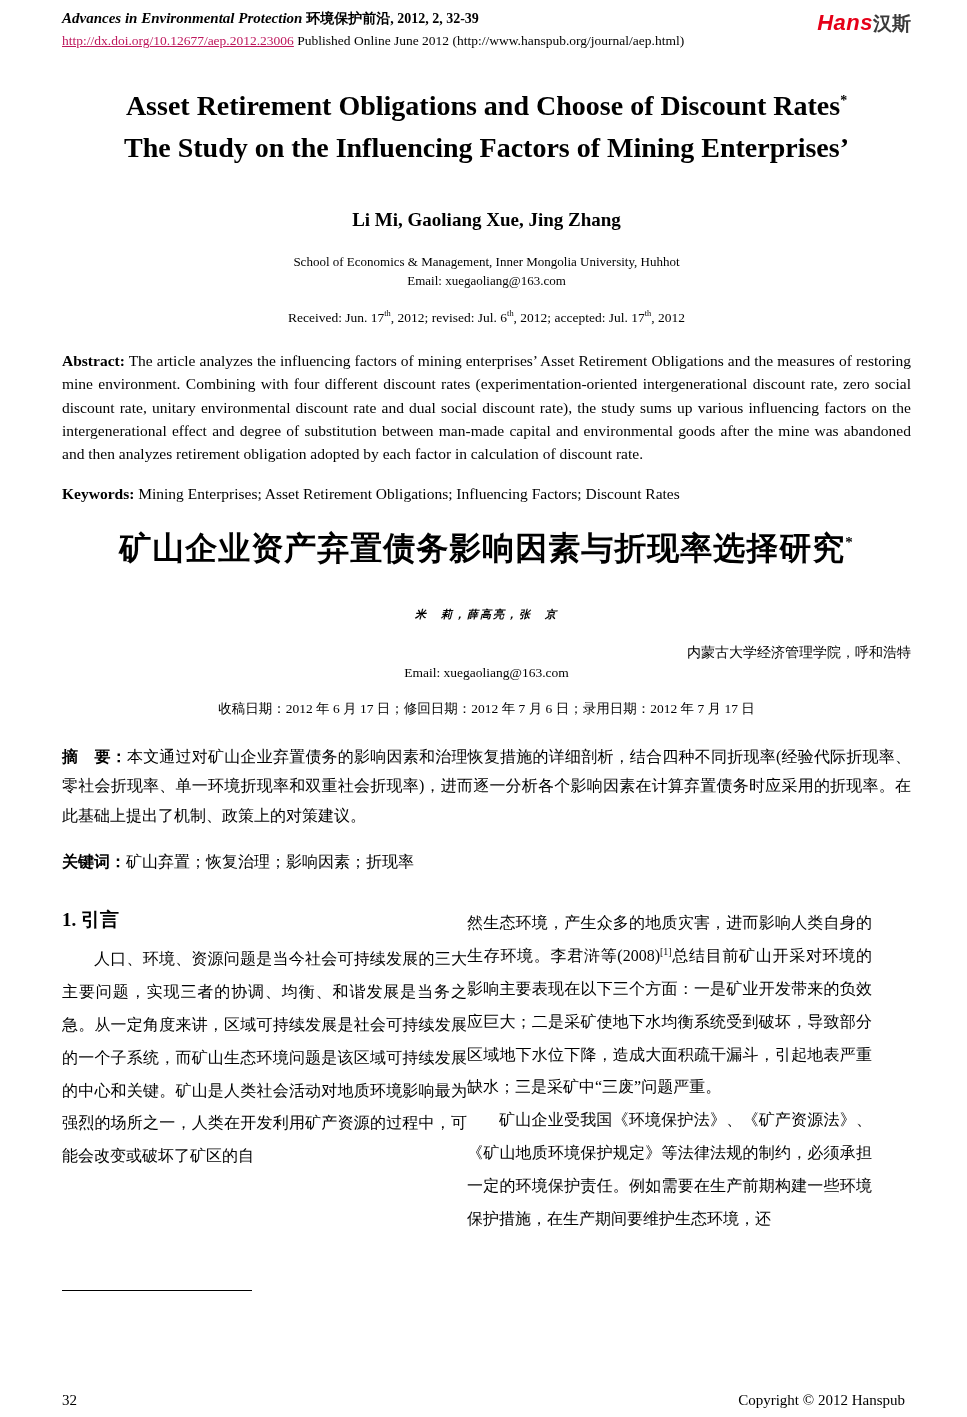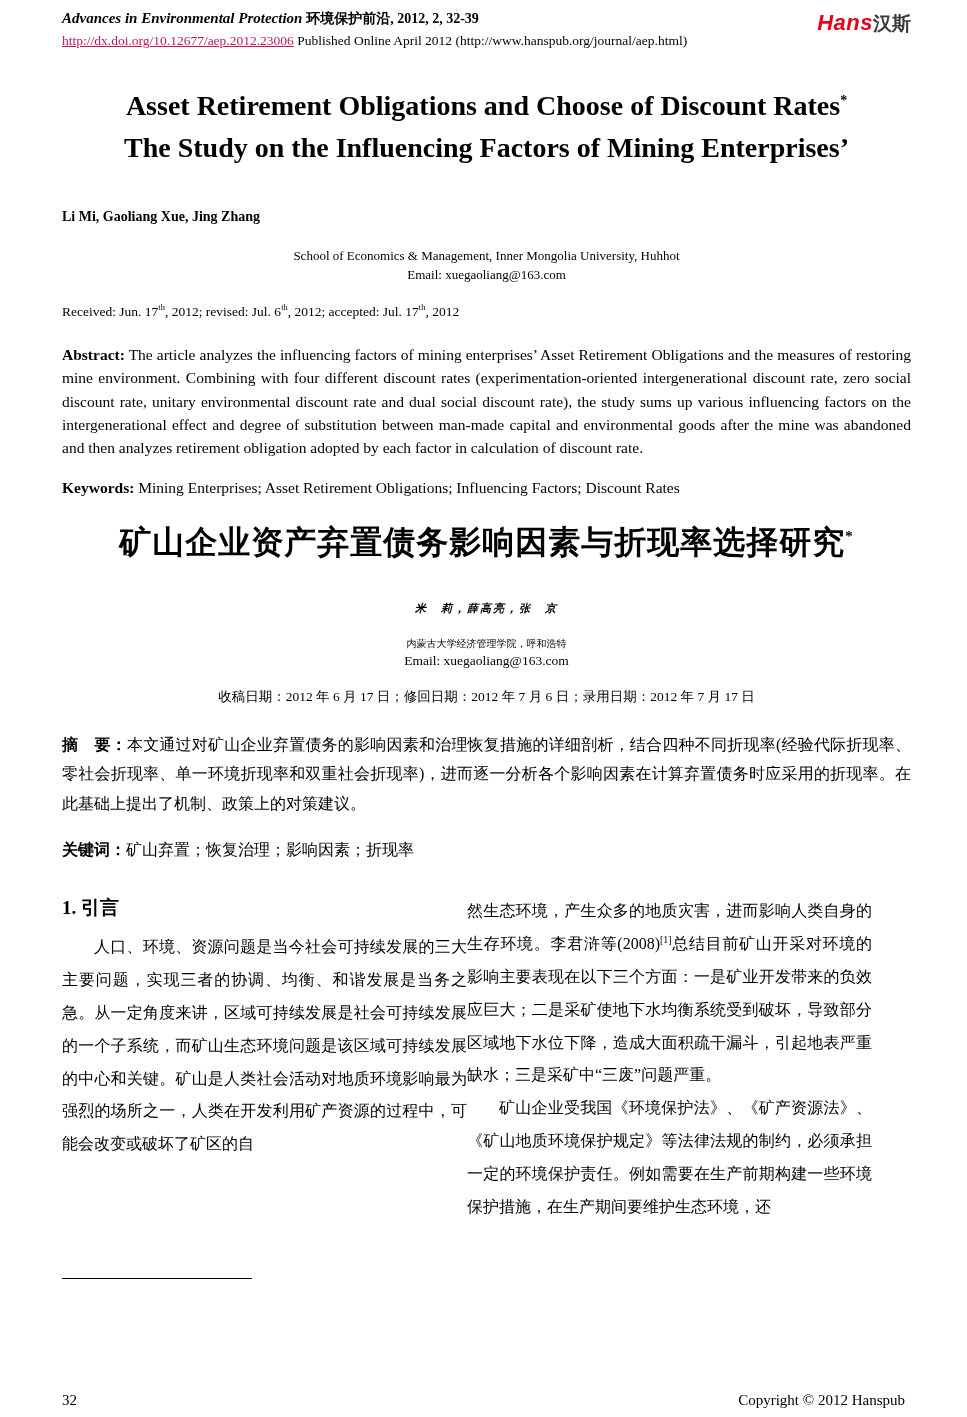--- a/index.html
+++ b/index.html
@@ -18,34 +18,34 @@
   .doi-line{font-size:13.5px;margin-top:4px;}
   .doi-link{color:#be185d;text-decoration:underline;cursor:pointer;}
   .published{color:#000;}
   .logo{display:flex;align-items:baseline;font-weight:bold;font-family:"Liberation Sans","DejaVu Sans",sans-serif;margin-top:2px;}
   .logo-hans{color:#e60018;font-style:italic;font-size:22px;letter-spacing:.5px;}
   .logo-cn{color:#3a3a3a;font-size:19px;}
 
   
   .title{text-align:center;font-size:28px;font-weight:bold;line-height:1.5;margin-top:36px;}
   .title sup{font-size:14px;}
-  .authors{text-align:left;font-size:14px;font-weight:bold;margin-top:40px;}
+  .authors{text-align:center;font-size:19px;font-weight:bold;margin-top:40px;}
   .affiliation{text-align:center;font-size:13px;margin-top:22px;line-height:1.45;}
   .email-line{text-align:center;font-size:13px;line-height:1.45;}
-  .received{text-align:left;font-size:13.5px;margin-top:18px;}
+  .received{text-align:center;font-size:13.5px;margin-top:18px;}
   sup{font-size:.62em;}
   .abstract{font-size:15.5px;line-height:1.5;text-align:justify;margin-top:24px;}
   .keywords{font-size:15.5px;margin-top:20px;}
   b.lbl{font-weight:bold;}
 
   
   .cn-title{text-align:center;font-size:32px;font-weight:bold;margin-top:24px;letter-spacing:1px;}
   .cn-title sup{font-size:15px;}
   .cn-authors{text-align:center;font-size:11px;font-weight:bold;font-style:italic;margin-top:36px;letter-spacing:2px;}
-  .cn-affiliation{text-align:center;font-size:10px;margin-top:20px;line-height:1.5;}
+  .cn-affiliation{text-align:right;font-size:14px;margin-top:20px;line-height:1.5;}
   .cn-email{text-align:center;font-size:13.5px;line-height:1.5;}
   .cn-dates{text-align:center;font-size:13.5px;margin-top:16px;}
   .cn-abstract{font-size:16px;line-height:1.85;text-align:justify;margin-top:24px;}
   .cn-keywords{font-size:16px;margin-top:22px;font-family:"Liberation Sans","DejaVu Sans",sans-serif;}
   .cn-keywords .kw-text{font-family:"Liberation Serif","DejaVu Serif",serif;}
   .cn-abstract .lbl{font-family:"Liberation Sans","DejaVu Sans",sans-serif;}
 
   
   .columns{display:flex;margin-top:34px;height:388px;}
   .col{width:405px;display:flex;flex-direction:column;}
@@ -65,21 +65,21 @@
 <div class="page">
 
   <div class="header">
     <div>
       <div class="journal-line">
         <span class="journal-en">Advances in Environmental Protection</span>
         <span class="journal-cn">环境保护前沿, 2012, 2, 32-39</span>
       </div>
       <div class="doi-line">
         <span class="doi-link">http://dx.doi.org/10.12677/aep.2012.23006</span>
-        <span class="published">Published Online April 2012 (http://www.hanspub.org/journal/aep.html)</span>
+        <span class="published">Published Online June 2012 (http://www.hanspub.org/journal/aep.html)</span>
       </div>
     </div>
     <div class="logo">
       <span class="logo-hans">Hans</span>
         <span class="logo-cn">汉斯</span>
     </div>
   </div>
 
   <div class="title">
     <div><span>Asset Retirement Obligations and Choose of Discount Rates</span><sup>*</sup></div>

